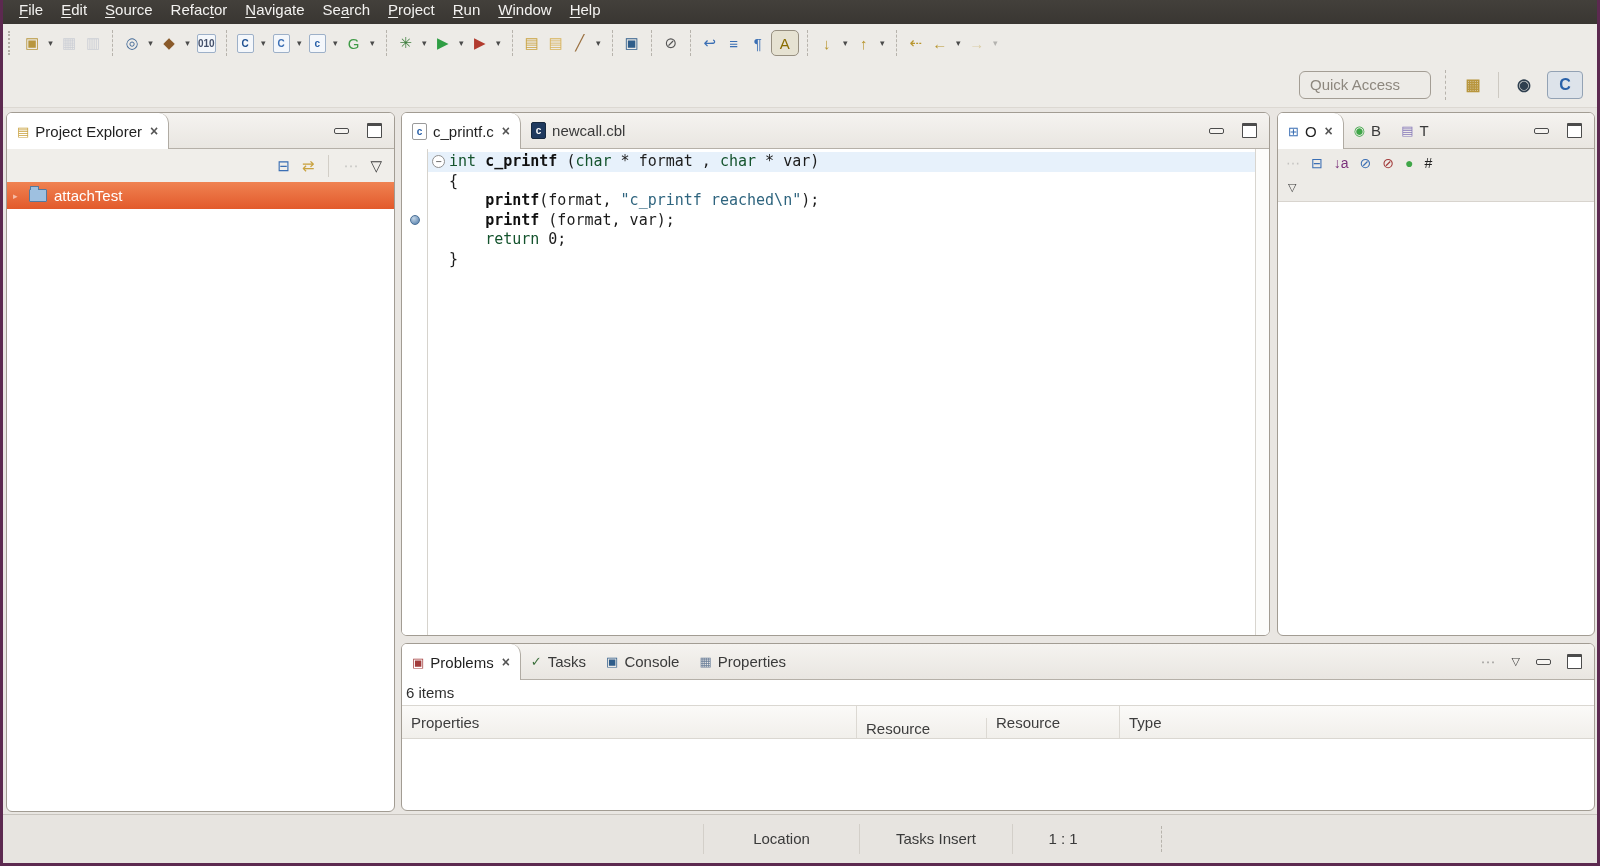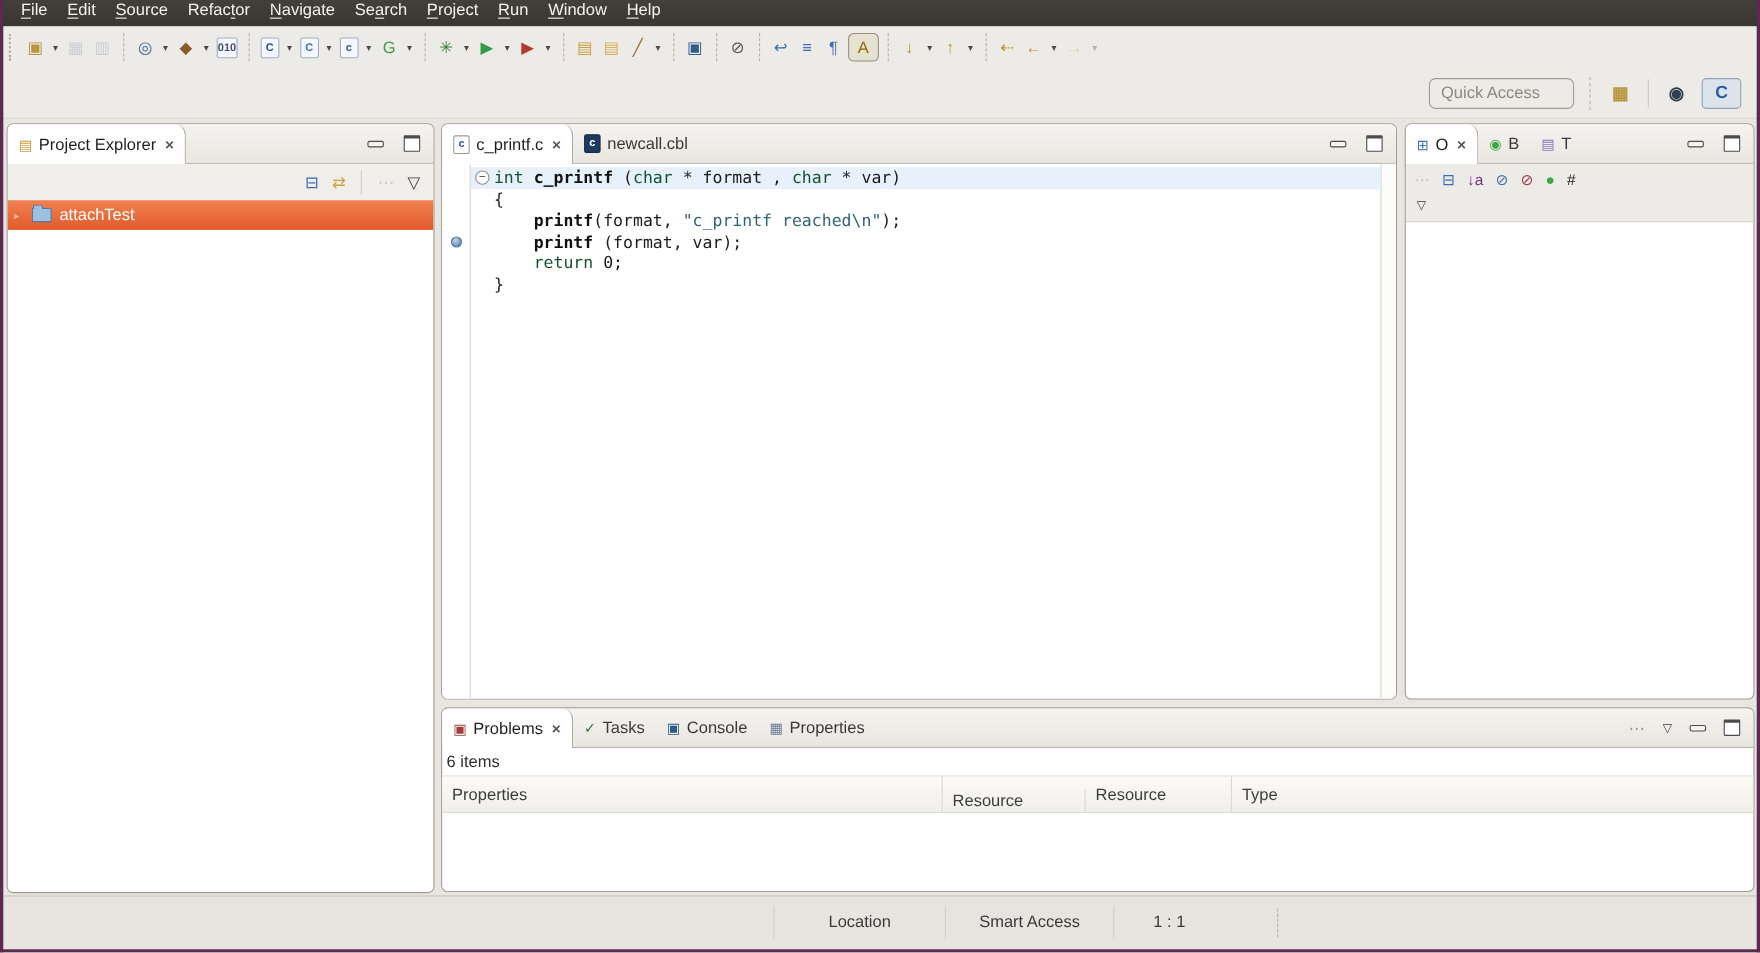--- a/index.html
+++ b/index.html
@@ -367,18 +367,18 @@
       <div class="p-col" style="width: 130px; margin-top: 12px;">Resource</div>
       <div class="p-col" style="width: 133px;">Resource</div>
       <div class="p-col fill">Type</div>
     </div>
   <div class="p-body"></div>
 </div>
 
 <div class="statusbar">
   <span class="sb-spacer"></span>
   <span class="sb-cell" style="width:155px">Location</span>
-  <span class="sb-cell" style="width:152px">Smart Access</span>
+  <span class="sb-cell" style="width:152px">Tasks Insert</span>
   <span class="sb-cell" style="width:100px">1 : 1</span>
   <span class="sb-dash"></span>
 </div>
 
 <div class="win-border"></div>
 
 </body></html>

